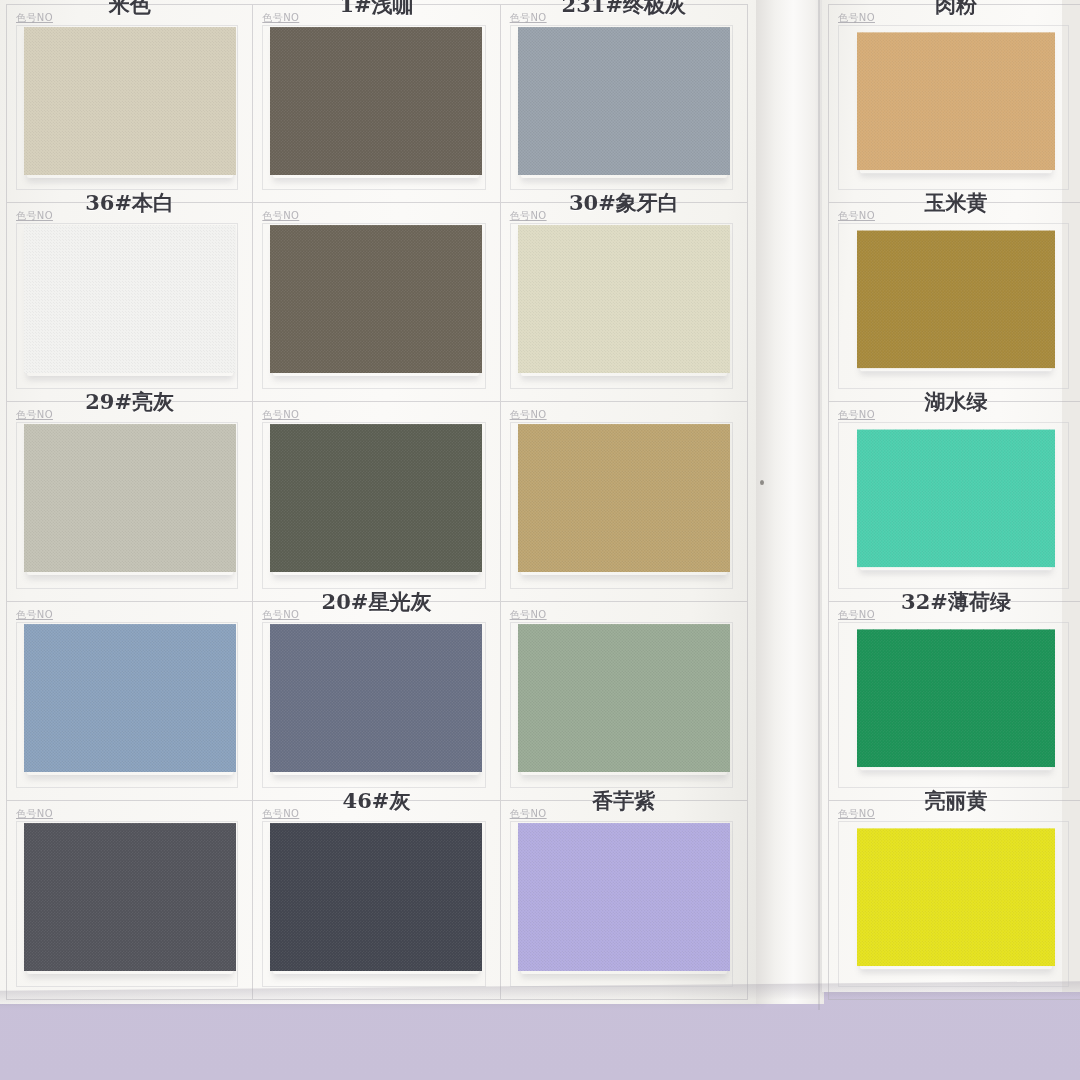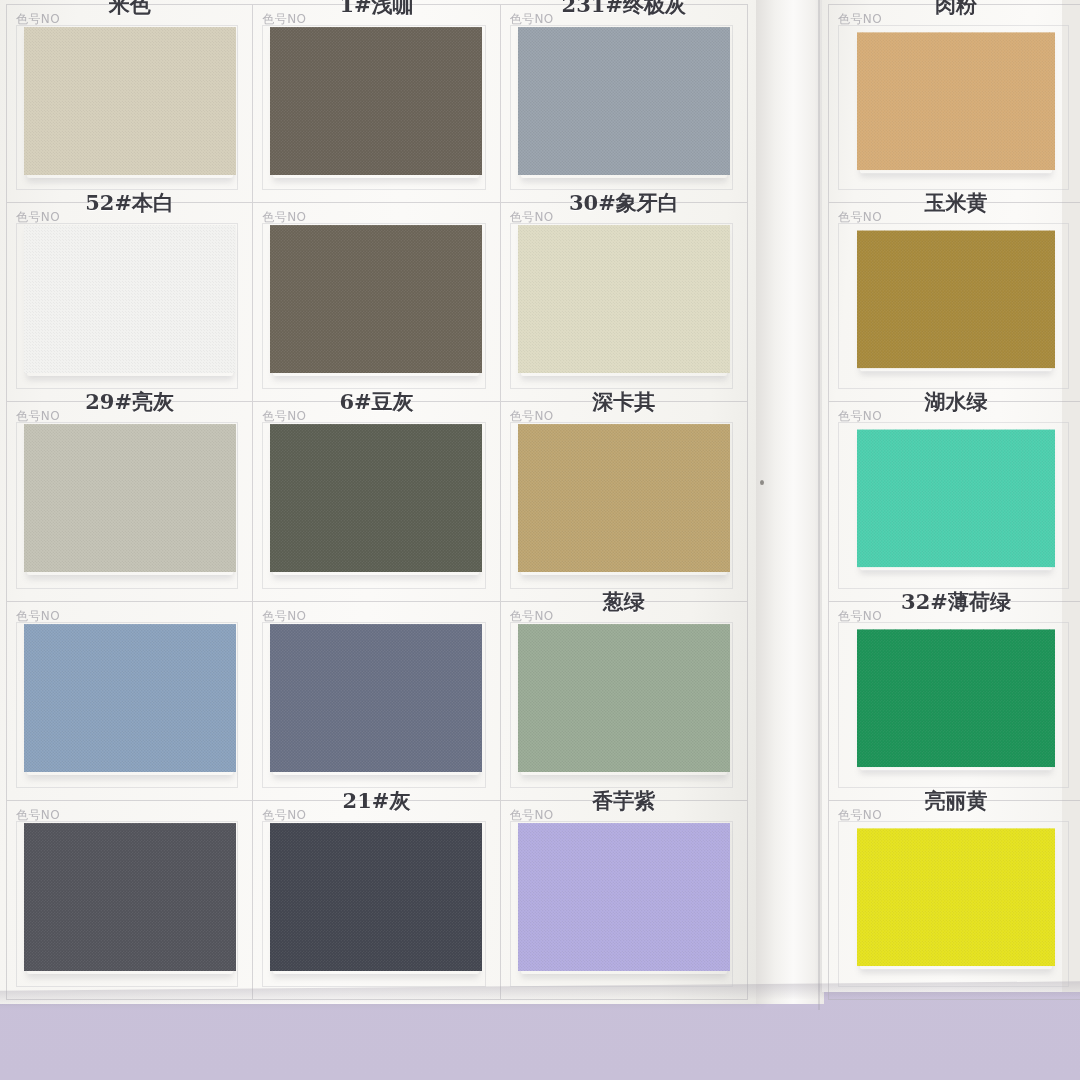--- a/index.html
+++ b/index.html
@@ -36,22 +36,22 @@
   #grid-right{left:828px;top:4px;width:256px;height:996px;
     grid-template-columns:1fr;grid-template-rows:repeat(5,1fr);}
 
   .cell{position:relative;box-sizing:border-box;
     border-right:1px solid rgba(176,173,180,.48);
     border-bottom:1px solid rgba(176,173,180,.48);}
   .cell.first-col{border-left:1px solid rgba(176,173,180,.48);}
   .cell.first-row{border-top:1px solid rgba(176,173,180,.48);}
 
   
-  .no-label{position:absolute;left:9px;top:6px;font-size:12px;letter-spacing:.4px;
-    color:rgba(140,138,148,.62);white-space:nowrap;}
+  .no-label{position:absolute;left:9px;top:6px;font-size:10px;letter-spacing:.4px;
+    color:rgba(140,138,148,.62);white-space:nowrap;text-decoration:underline;}
   
   .inner-frame{position:absolute;left:9px;top:20px;right:14px;bottom:12px;
     border:1px solid rgba(196,194,200,.40);}
 
   
   .swatch-wrap{position:absolute;left:50%;top:50%;transform:translate(-50%,-52%);
     width:212px;height:148px;}
   #grid-right .swatch-wrap{width:198px;height:138px;}
   .swatch{
     width:100%;height:100%;
@@ -139,21 +139,21 @@
         </div>
         <div class="name top">231#终极灰</div>
       </div>
       <div class="cell first-col">
         <div class="inner-frame"></div>
         <div class="no-label">色号NO</div>
         <div class="swatch-wrap">
           <div class="swatch-shadow"></div>
           <div class="swatch" style="background: rgb(242, 242, 240);"></div>
         </div>
-        <div class="name top">52#本白</div>
+        <div class="name top">36#本白</div>
       </div>
       <div class="cell">
         <div class="inner-frame"></div>
         <div class="no-label">色号NO</div>
         <div class="swatch-wrap">
           <div class="swatch-shadow"></div>
           <div class="swatch" style="background: rgb(110, 103, 90);"></div>
         </div>
       </div>
       <div class="cell">
@@ -174,72 +174,70 @@
         </div>
         <div class="name top">29#亮灰</div>
       </div>
       <div class="cell">
         <div class="inner-frame"></div>
         <div class="no-label">色号NO</div>
         <div class="swatch-wrap">
           <div class="swatch-shadow"></div>
           <div class="swatch" style="background: rgb(94, 97, 85);"></div>
         </div>
-        <div class="name top">6#豆灰</div>
       </div>
       <div class="cell">
         <div class="inner-frame"></div>
         <div class="no-label">色号NO</div>
         <div class="swatch-wrap">
           <div class="swatch-shadow"></div>
           <div class="swatch" style="background: rgb(189, 165, 114);"></div>
         </div>
-        <div class="name top">深卡其</div>
       </div>
       <div class="cell first-col">
         <div class="inner-frame"></div>
         <div class="no-label">色号NO</div>
         <div class="swatch-wrap">
           <div class="swatch-shadow"></div>
           <div class="swatch" style="background: rgb(139, 162, 189);"></div>
         </div>
       </div>
       <div class="cell">
         <div class="inner-frame"></div>
         <div class="no-label">色号NO</div>
         <div class="swatch-wrap">
           <div class="swatch-shadow"></div>
           <div class="swatch" style="background: rgb(107, 114, 134);"></div>
         </div>
+        <div class="name top">20#星光灰</div>
       </div>
       <div class="cell">
         <div class="inner-frame"></div>
         <div class="no-label">色号NO</div>
         <div class="swatch-wrap">
           <div class="swatch-shadow"></div>
           <div class="swatch" style="background: rgb(154, 171, 150);"></div>
         </div>
-        <div class="name top">葱绿</div>
       </div>
       <div class="cell first-col">
         <div class="inner-frame"></div>
         <div class="no-label">色号NO</div>
         <div class="swatch-wrap">
           <div class="swatch-shadow"></div>
           <div class="swatch" style="background: rgb(85, 86, 93);"></div>
         </div>
       </div>
       <div class="cell">
         <div class="inner-frame"></div>
         <div class="no-label">色号NO</div>
         <div class="swatch-wrap">
           <div class="swatch-shadow"></div>
           <div class="swatch" style="background: rgb(69, 72, 82);"></div>
         </div>
-        <div class="name top">21#灰</div>
+        <div class="name top">46#灰</div>
       </div>
       <div class="cell">
         <div class="inner-frame"></div>
         <div class="no-label">色号NO</div>
         <div class="swatch-wrap">
           <div class="swatch-shadow"></div>
           <div class="swatch" style="background: rgb(179, 172, 223);"></div>
         </div>
         <div class="name top">香芋紫</div>
       </div>

